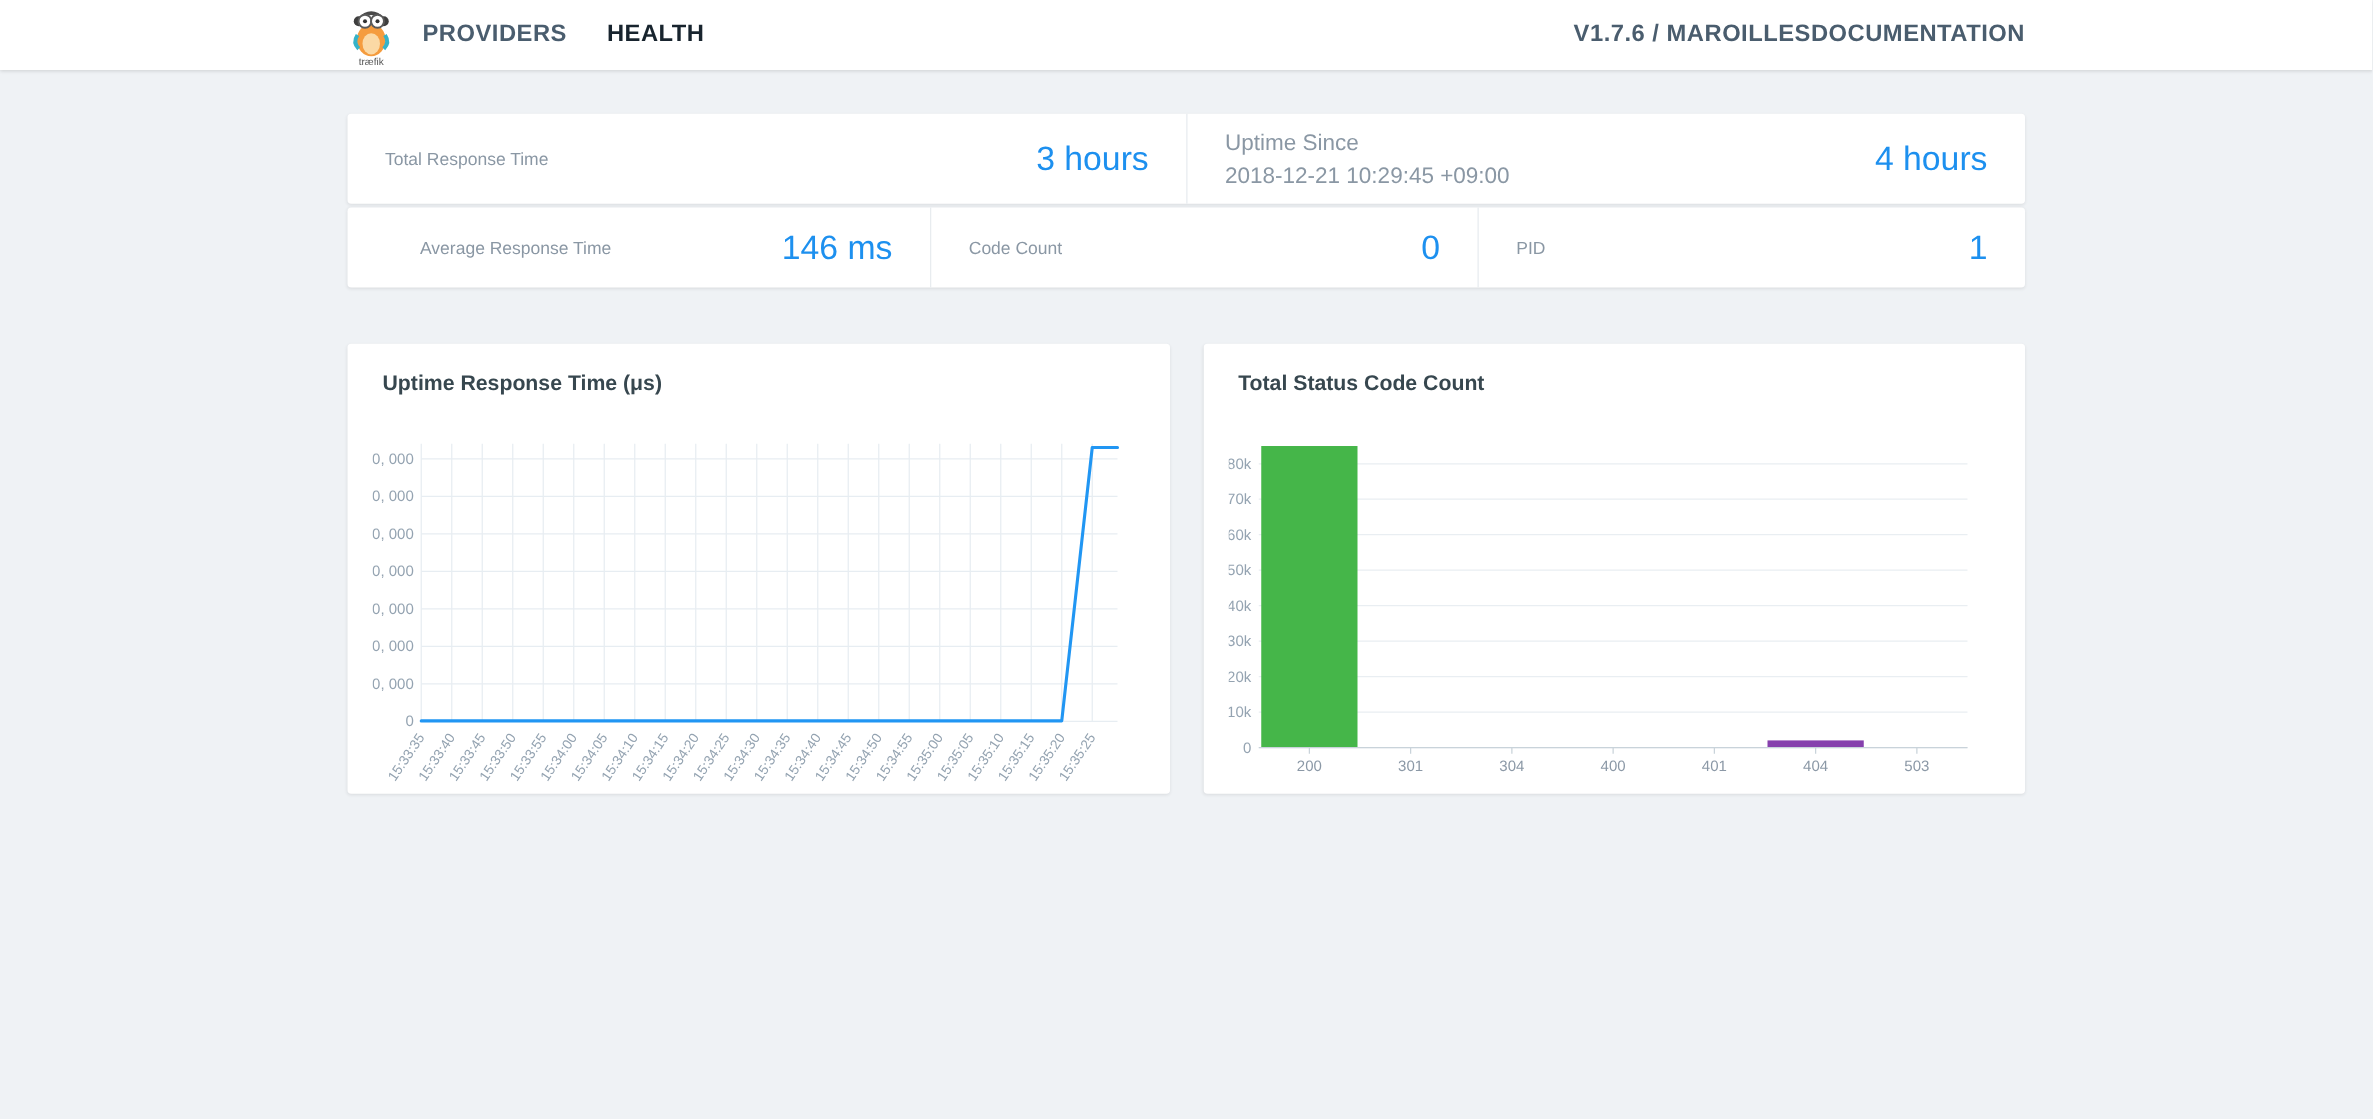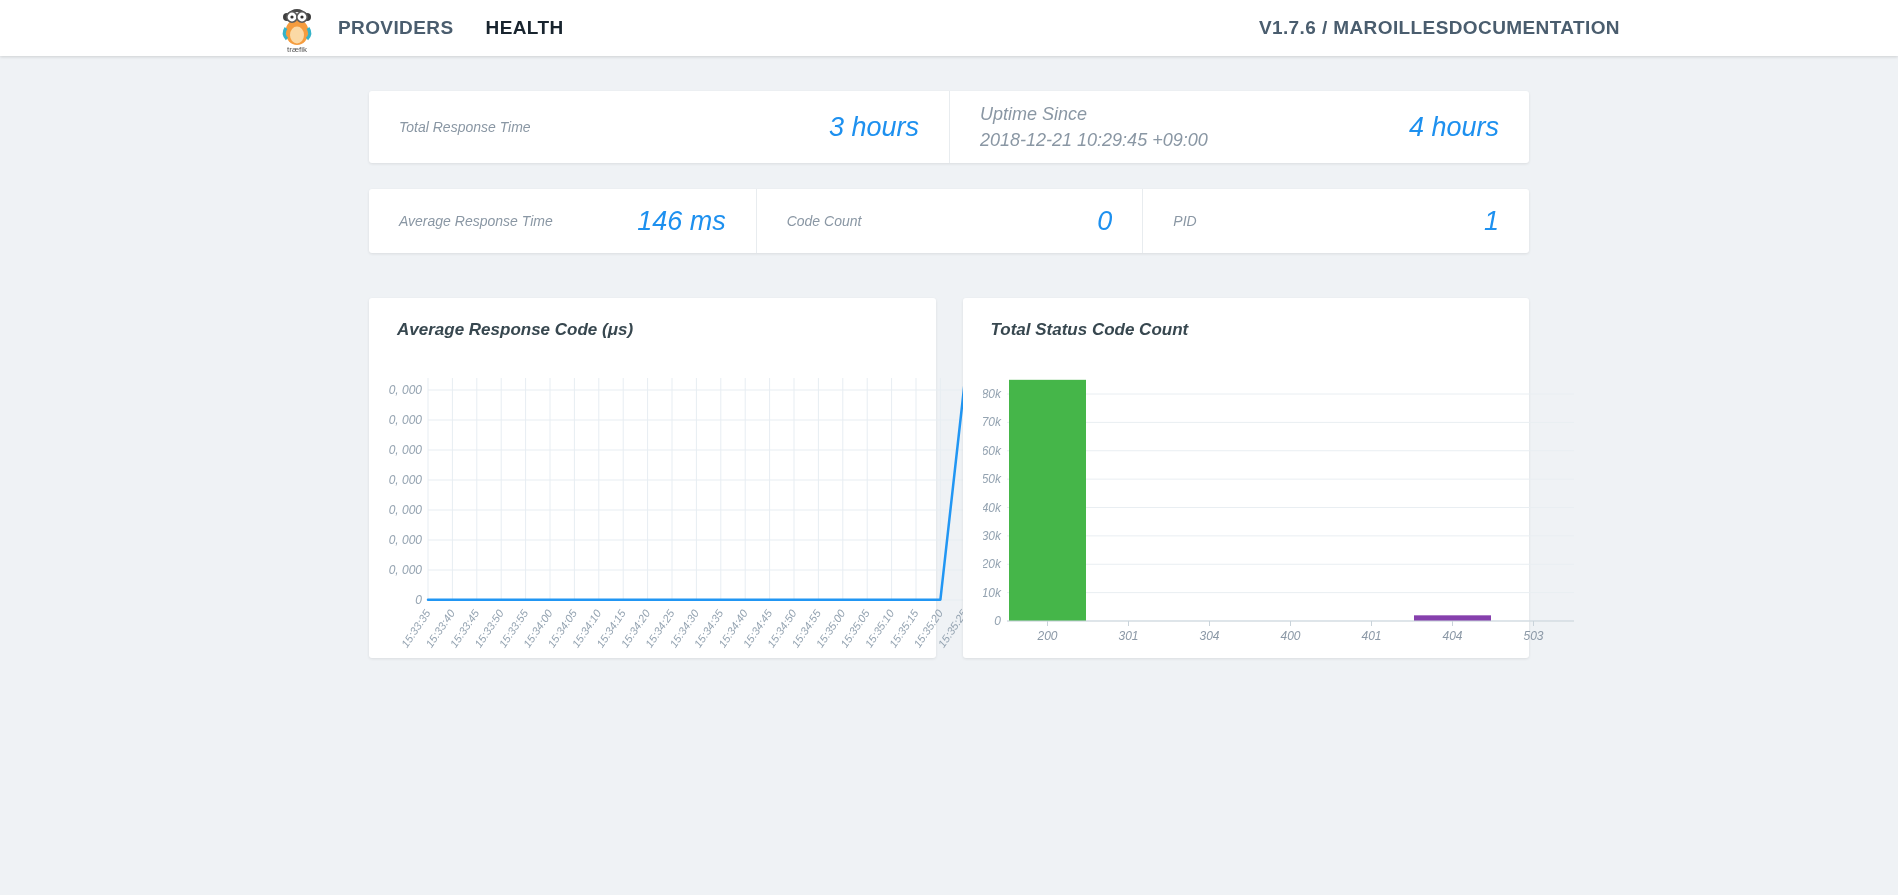--- a/index.html
+++ b/index.html
@@ -17,29 +17,29 @@
   .nav-inner { width:1342px; margin:0 auto; height:100%; display:flex; align-items:center; }
   .logo-wrap { width:40px; height:50px; display:flex; align-items:flex-end; margin-top:2px; cursor:pointer; }
   .nav-links { display:flex; align-items:center; gap:32px; margin-left:20px; }
   .nav-link {
     font-size:19px; font-weight:700; color:#4a5d6e;
     letter-spacing:.4px; cursor:pointer; text-transform:uppercase;
   }
   .nav-link.active { color:#18242e; }
   .nav-right { margin-left:auto; display:flex; align-items:center; }
 
-  .container { width:1160px; margin:0 auto;font-style:italic; }
+  .container { width:1342px; margin:0 auto; }
 
   .stat-card {
     background:#fff; border-radius:3px;
     box-shadow:0 1px 3px rgba(0,0,0,.09);
     display:flex; align-items:stretch;
   }
   .stat-card.row1 { margin-top:35px; height:72px; }
-  .stat-card.row2 { margin-top:26px;  height:64px; }
+  .stat-card.row2 { margin-top:3px;  height:64px;padding-left:28px; }
   .stat-section {
     flex:1 1 33.33%; display:flex; align-items:center;
     justify-content:space-between; padding:0 30px; min-width:0;
   }
   .stat-section + .stat-section { border-left:1px solid #e8ecef; }
   .stat-label { font-size:14px; color:#8a97a4; }
   .stat-sublabel { font-size:18px; color:#8a97a4; line-height:1.45; }
   .stat-value { font-size:27px; color:#1d90ef; font-weight:500; white-space:nowrap; }
 
   .charts-row { display:flex; gap:27px; margin-top:45px; }
@@ -109,21 +109,21 @@
       <span class="stat-value">0</span>
     </div>
     <div class="stat-section">
       <span class="stat-label">PID</span>
       <span class="stat-value">1</span>
     </div>
   </div>
 
   <div class="charts-row">
     <div class="chart-card">
-      <div class="chart-title">Average Response Code (μs)</div>
+      <div class="chart-title">Uptime Response Time (μs)</div>
       <svg id="line-chart" class="chart-svg" width="618" height="302">
           <line x1="39" y1="16" x2="39" y2="238" stroke="#e7edf2" stroke-width="1"></line>
           <text x="42" y="251" text-anchor="end" fill="#94a3b1" font-size="11" transform="rotate(-56 42 251)">15:33:35</text>
           <line x1="63.4" y1="16" x2="63.4" y2="238" stroke="#e7edf2" stroke-width="1"></line>
           <text x="66.4" y="251" text-anchor="end" fill="#94a3b1" font-size="11" transform="rotate(-56 66.4 251)">15:33:40</text>
           <line x1="87.8" y1="16" x2="87.8" y2="238" stroke="#e7edf2" stroke-width="1"></line>
           <text x="90.8" y="251" text-anchor="end" fill="#94a3b1" font-size="11" transform="rotate(-56 90.8 251)">15:33:45</text>
           <line x1="112.19999999999999" y1="16" x2="112.19999999999999" y2="238" stroke="#e7edf2" stroke-width="1"></line>
           <text x="115.19999999999999" y="251" text-anchor="end" fill="#94a3b1" font-size="11" transform="rotate(-56 115.19999999999999 251)">15:33:50</text>
           <line x1="136.6" y1="16" x2="136.6" y2="238" stroke="#e7edf2" stroke-width="1"></line>

